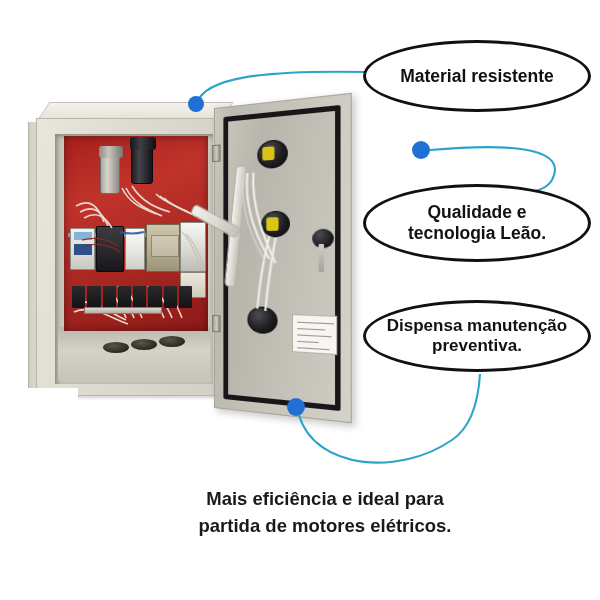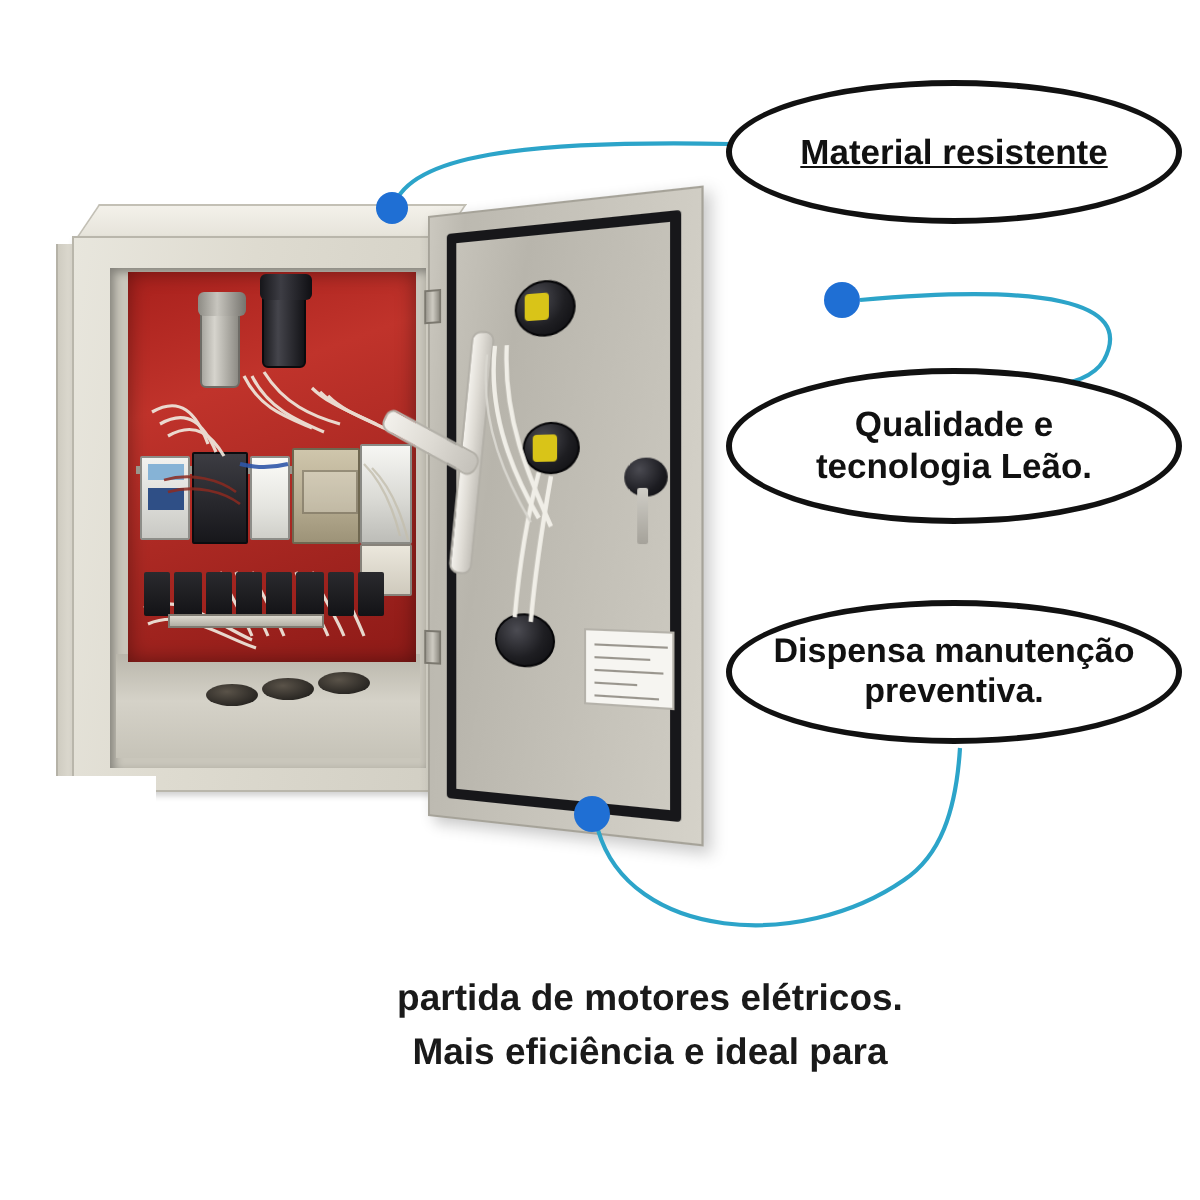--- a/index.html
+++ b/index.html
@@ -46,21 +46,20 @@
     padding: 6px 14px;
   }
   .bubble-text {
     display: block;
     width: 100%;
   }
   #bubble-1 {
     left: 363px; top: 40px;
     width: 228px; height: 72px;
     font-size: 17.5px;
-    text-decoration: underline;
   }
   #bubble-2 {
     left: 363px; top: 184px;
     width: 228px; height: 78px;
     font-size: 17.5px;
   }
   #bubble-3 {
     left: 363px; top: 300px;
     width: 228px; height: 72px;
     font-size: 17px;
@@ -510,17 +509,17 @@
   </div>
 
   <div id="bubble-2" class="bubble">
     <span class="bubble-text">
       <span>Qualidade e</span><br>
       <span>tecnologia Leão.</span>
     </span>
   </div>
 
   <div id="caption">
+    <span class="cap-line">Mais eficiência e ideal para</span>
     <span class="cap-line">partida de motores elétricos.</span>
-    <span class="cap-line">Mais eficiência e ideal para</span>
   </div>
 
 </div>
 
 </body></html>

